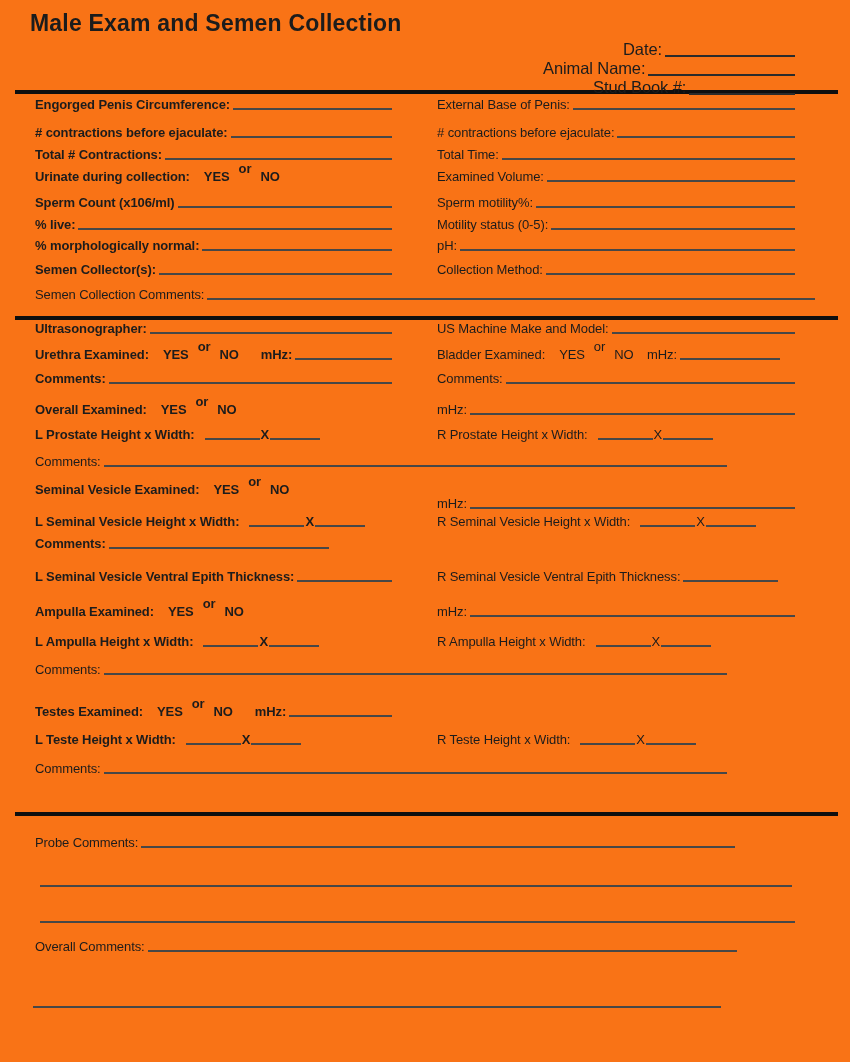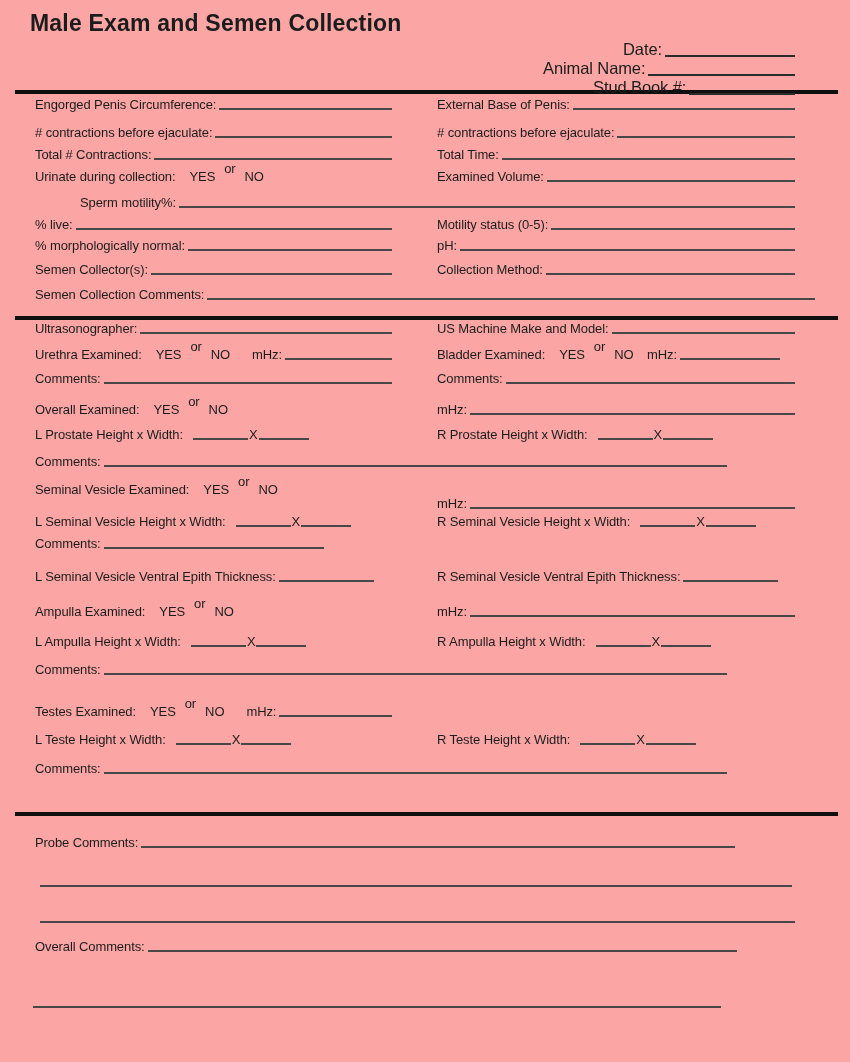--- a/index.html
+++ b/index.html
@@ -1,36 +1,36 @@
 <!DOCTYPE html>
 <html><head>
 <meta charset="utf-8">
 <style>
   html,body { margin:0; padding:0; background:#ffffff; }
   .page {
-    width:850px; height:1062px; background:#fca5a5; color:#1c1c1c;
+    width:850px; height:1062px; background:#f97316; color:#1c1c1c;
     font-family:"Liberation Sans", sans-serif; font-size:13px;
     box-sizing:border-box; padding:0 55px 0 35px; overflow:hidden;
     letter-spacing:-0.1px; position:relative;
   }
   .title { font-size:23px; font-weight:bold; margin:10px 0 0 -5px; letter-spacing:0.2px; }
   .hdr-row { display:flex; align-items:flex-end; height:36px; margin-top:3px; font-size:16.5px;flex-direction:column; }
   .f-date { width:172px; flex:none; display:flex; align-items:flex-end; }
   .f-animal { width:252px; flex:none; margin-left:26px; display:flex; align-items:flex-end; }
   .f-stud { width:202px; flex:none; margin-left:40px; display:flex; align-items:flex-end; }
   .hdr-row .line { border-bottom:2px solid #2b2b2b; }
 
   .rule { height:4px; background:#0f0f0f; margin:0 -43px 0 -20px; }
   .rule.r1 { margin-top:14px; }
 
   .sec-a { padding-bottom:14px; }
   .sec-b { padding-bottom:36px; }
 
   .row { display:flex; align-items:flex-end; }
-  .cl { width:357px; flex:none; display:flex; align-items:flex-start; min-width:0; }
+  .cl { width:357px; flex:none; display:flex; align-items:flex-start; min-width:0;font-weight:bold; }
   .cr { flex:1; margin-left:45px; display:flex; align-items:flex-end; min-width:0; }
   .field { display:flex; align-items:flex-end; flex:1; min-width:0; }
   .lbl { white-space:pre; }
   .line { flex:1; border-bottom:2px solid #474747; margin-left:3px; margin-bottom:2px; height:0; min-width:8px; }
   .seg  { flex:none; width:55px; margin-left:10px; }
   .seg2 { flex:none; width:50px; margin-left:0; }
   .w95  { flex:none; width:95px; }
   .w100 { flex:none; width:100px; }
   .xsep { margin:0 1px; }
   .yn { display:flex; align-items:flex-end; margin-left:14px; white-space:pre; }
@@ -134,20 +134,26 @@
         </div>
       <div class="cr">
           <div class="field">
         <span class="lbl">Examined Volume:</span>
         <span class="line"></span>
       </div>
         </div>
     </div>
 
     <div class="row h26">
+      <div class="cl">
+          <div class="field">
+        <span class="lbl">Sperm Count (x106/ml)</span>
+        <span class="line"></span>
+      </div>
+        </div>
       <div class="cr">
           <div class="field">
         <span class="lbl">Sperm motility%:</span>
         <span class="line"></span>
       </div>
         </div>
     </div>
 
     <div class="row h22">
       <div class="cl">

